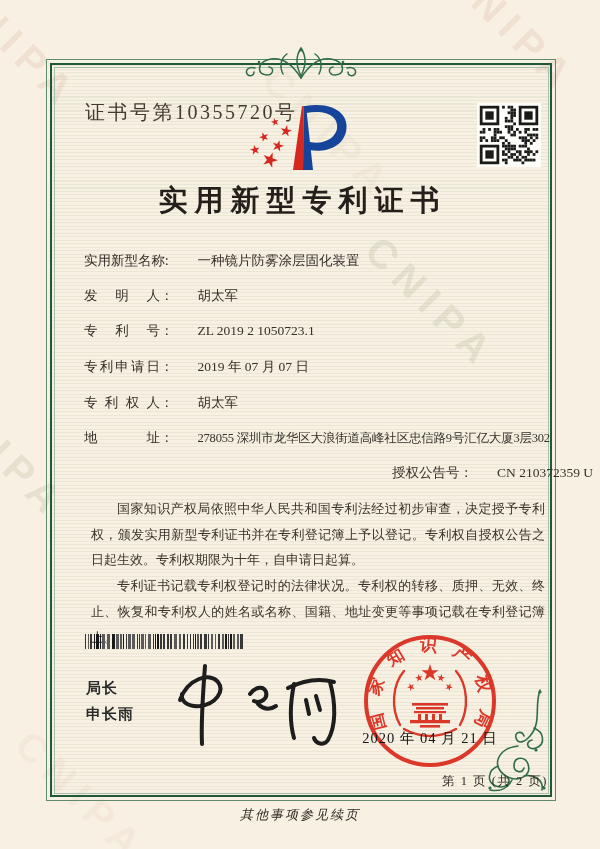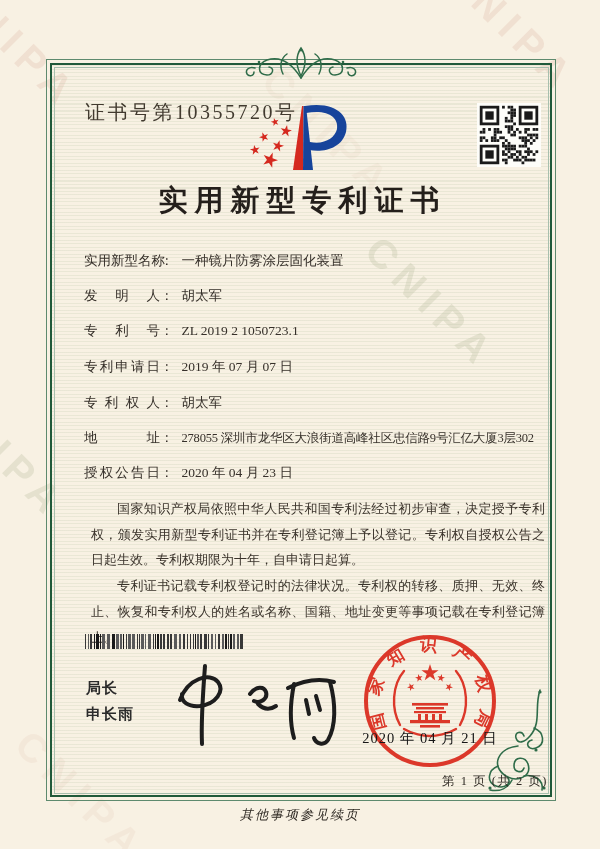--- a/index.html
+++ b/index.html
@@ -19,21 +19,21 @@
          background:repeating-linear-gradient(180deg,rgba(176,190,158,.20) 0px,rgba(176,190,158,.20) 1px,rgba(0,0,0,0) 1px,rgba(0,0,0,0) 3.5px);}
   .frame:before{content:"";position:absolute;inset:-6px;border:1px solid #5e8a6e;}
   .frame:after{content:"";position:absolute;inset:1.5px;border:1px solid #a8bfae;}
   .cert-number{left:85px;top:99px;font-size:20px;letter-spacing:2.5px;color:#413a2f;z-index:4;}
   .title{left:50px;width:498px;top:181px;text-align:center;font-size:29px;font-weight:bold;
          letter-spacing:7px;text-indent:7px;color:#241f1b;z-index:4;}
   
   .row{position:absolute;left:84px;font-size:13.5px;color:#36302a;z-index:4;white-space:nowrap;}
   .flabel{display:inline-block;width:76px;text-align:justify;text-align-last:justify;}
   .fcolon{display:inline-block;}
-  .fvalue{margin-left:8px;}
+  .fvalue{margin-left:24px;}
   .addr .fvalue{font-size:12.5px;letter-spacing:-0.2px;}
   .grant2{position:absolute;left:308px;top:0;}
   .paras{position:absolute;left:91px;top:496px;width:454px;z-index:4;
          font-size:13px;line-height:1.98;color:#3a332b;text-align:justify;}
   .paras p{margin:0;text-indent:2em;}
   
   .signer{position:absolute;left:86px;z-index:4;font-family:"Liberation Sans","DejaVu Sans",sans-serif;
           font-size:15px;font-weight:600;color:#2c2c2c;letter-spacing:1px;}
   .seal-date{position:absolute;left:352px;top:729px;width:156px;text-align:center;z-index:6;
              font-size:14.5px;letter-spacing:1px;color:#161616;}
@@ -250,22 +250,22 @@
 <div class="row" style="top:358px">
   <span class="flabel">专利申请日</span><span class="fcolon">：</span><span class="fvalue">2019 年 07 月 07 日</span>
 </div>
 <div class="row" style="top:394px">
   <span class="flabel">专利权人</span><span class="fcolon">：</span><span class="fvalue">胡太军</span>
 </div>
 <div class="row addr" style="top:429px">
   <span class="flabel">地址</span><span class="fcolon">：</span><span class="fvalue">278055 深圳市龙华区大浪街道高峰社区忠信路9号汇亿大厦3层302</span>
 </div>
 <div class="row" style="top:464px;right:auto;width:464px">
-  <span>
-    <span class="flabel">授权公告日</span><span class="fcolon">：</span><span class="fvalue">2020 年 04 月 23 日</span>
+  <span class="grant2">
+    <span>授权公告号</span><span class="fcolon">：</span><span class="fvalue">CN 210372359 U</span>
   </span>
 </div>
 
 <div class="paras">
   <p>国家知识产权局依照中华人民共和国专利法经过初步审查，决定授予专利权，颁发实用新型专利证书并在专利登记簿上予以登记。专利权自授权公告之日起生效。专利权期限为十年，自申请日起算。</p>
   <p>专利证书记载专利权登记时的法律状况。专利权的转移、质押、无效、终止、恢复和专利权人的姓名或名称、国籍、地址变更等事项记载在专利登记簿上。</p>
 </div>
 
 <svg class="abs" style="left:85px;top:634px;z-index:4" width="158" height="15" viewBox="0 0 158 15" id="barcode">
     <rect x="0" y="0" width="1" height="15" fill="rgb(55,55,55)"></rect>

